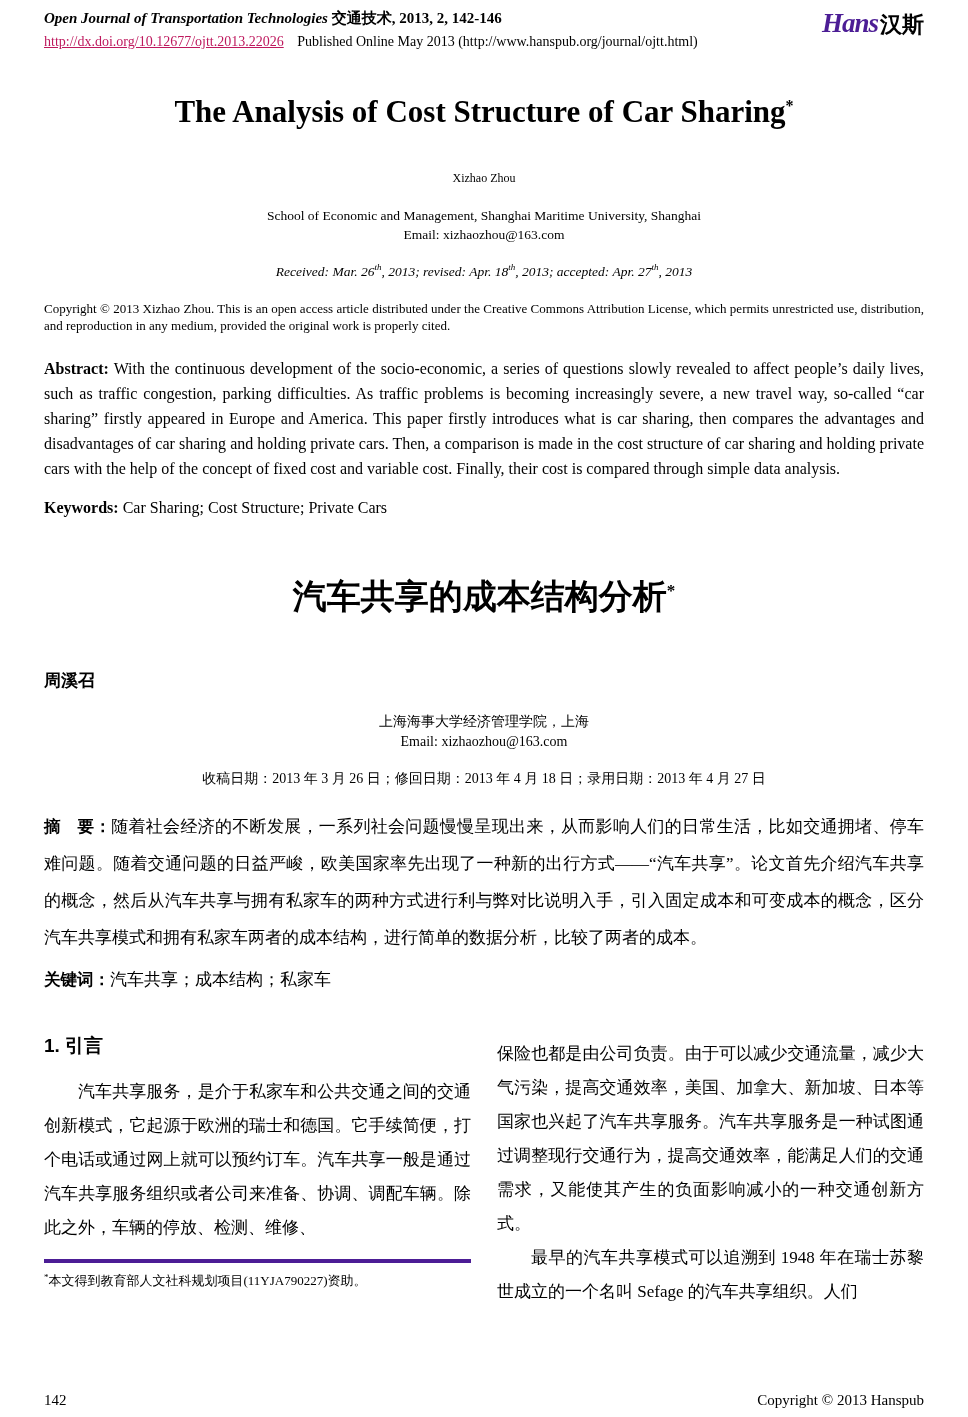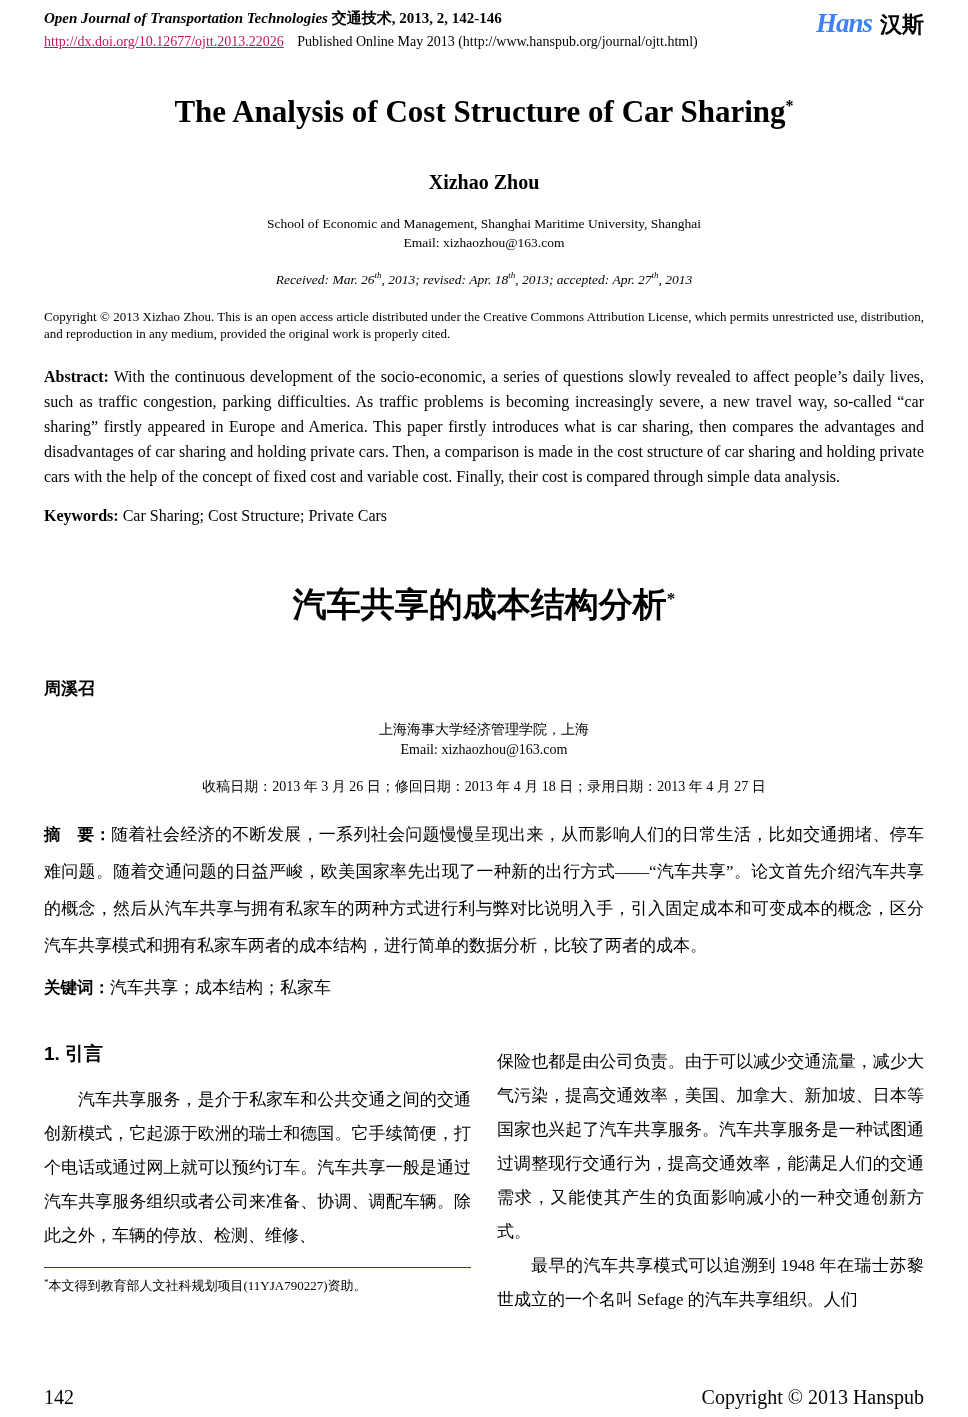--- a/index.html
+++ b/index.html
@@ -12,27 +12,27 @@
   .page { position:relative; width:968px; height:1417px; padding:8px 44px 0 44px; overflow:hidden; }
 
   
   .header { display:flex; justify-content:space-between; align-items:flex-start; }
   .journal-line { font-size:15px; font-weight:bold; line-height:20px; }
   .j-en { font-style:italic; }
   .doi-line { font-size:14px; margin-top:4px; line-height:19px; }
   .doi-link { color:#be185d; text-decoration:underline; cursor:pointer;margin-top:32px; }
   .published { margin-left:10px; }
   .logo { white-space:nowrap; line-height:1; padding-top:2px; }
-  .logo-hans { color:#3b82f6; font-weight:bold; font-style:italic; font-size:27px; letter-spacing:-1px; }
-  .logo-zh { font-weight:bold; font-size:22px; margin-left:8px; }
+  .logo-hans { color:#4c1d95; font-weight:bold; font-style:italic; font-size:27px; letter-spacing:-1px; }
+  .logo-zh { font-weight:bold; font-size:22px; margin-left:2px; }
 
   
   .title-en { margin-top:34px; text-align:center; font-size:31px; font-weight:bold; line-height:42px; }
   .title-en sup { font-size:16px; }
-  .author-en { margin-top:38px; text-align:center; font-size:20px; font-weight:bold; }
+  .author-en { margin-top:38px; text-align:center; font-size:12px; font-weight:normal; }
   .affil-en { margin-top:20px; text-align:center; font-size:13.5px; line-height:19px; }
   .received { margin-top:18px; text-align:center; font-size:13.5px;font-style:italic; }
   .received sup { font-size:9px; }
   .copyright-notice { margin-top:20px; font-size:13px; line-height:17px; text-align:justify; }
   .abstract-en { margin-top:22px; font-size:16px; line-height:25px; text-align:justify; }
   .keywords-en { margin-top:18px; font-size:16px; }
 
   
   .title-zh { margin-top:40px; text-align:center; font-size:34px; font-weight:bold; line-height:68px; }
   .title-zh sup { font-size:17px; }
@@ -44,25 +44,25 @@
   .keywords-zh { margin-top:12px; font-size:17px; }
 
   
   .columns { display:flex; gap:26px; margin-top:42px; }
   .col { width:427px; }
   .sec-heading { font-size:19px; font-weight:bold; margin-bottom:16px; font-family:"Liberation Sans","DejaVu Sans",sans-serif; }
   .body-para { font-size:17px; line-height:34px; text-align:justify; }
   .indent { text-indent:2em; }
   .col-right { padding-top:4px; }
 
-  .footnote { margin-top:14px; border-top:1px solid #4c1d95; padding-top:5px; font-size:13px; line-height:19px; }
+  .footnote { margin-top:14px; border-top:4px solid #4c1d95; padding-top:5px; font-size:13px; line-height:19px; }
   .footnote sup { font-size:9px; }
 
   
-  .footer { position:absolute; left:44px; right:44px; bottom:8px; display:flex; justify-content:space-between; font-size:20px; }
+  .footer { position:absolute; left:44px; right:44px; bottom:8px; display:flex; justify-content:space-between; font-size:15px; }
 </style>
 </head>
 <body>
 
 <div class="page">
 
   <div class="header">
     <div class="header-text">
       <div class="journal-line">
         <span class="j-en">Open Journal of Transportation Technologies</span>

